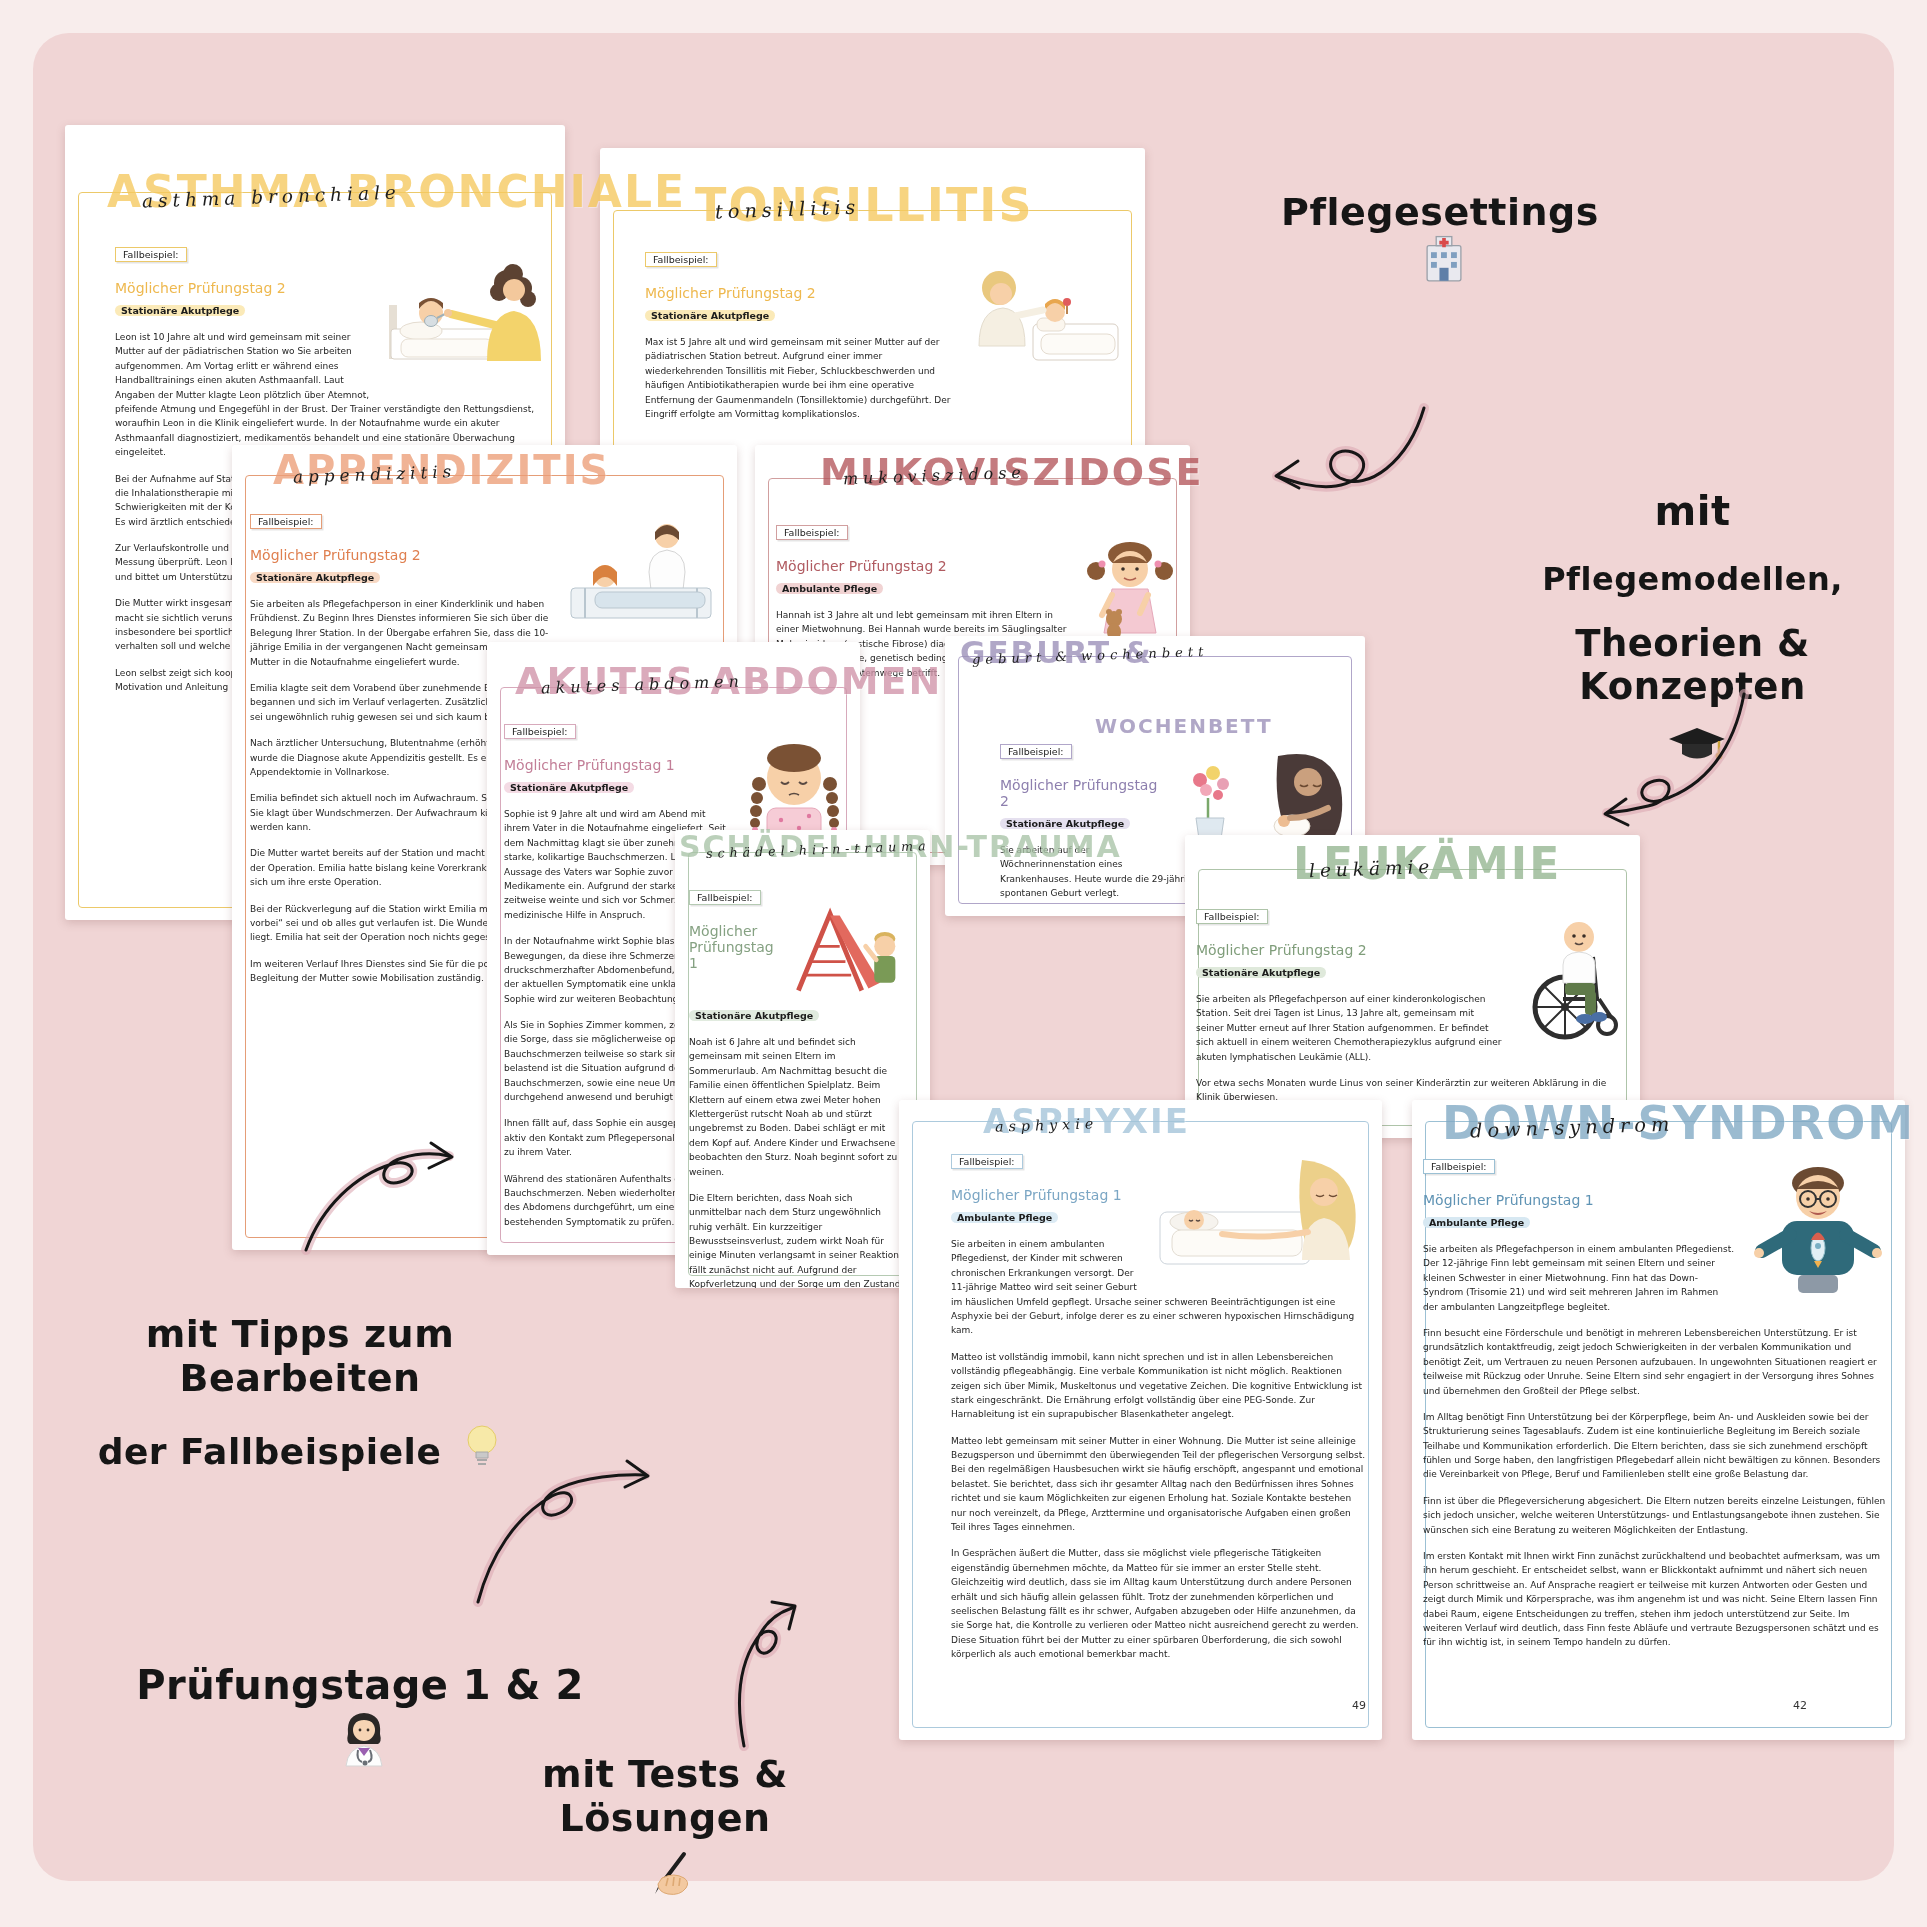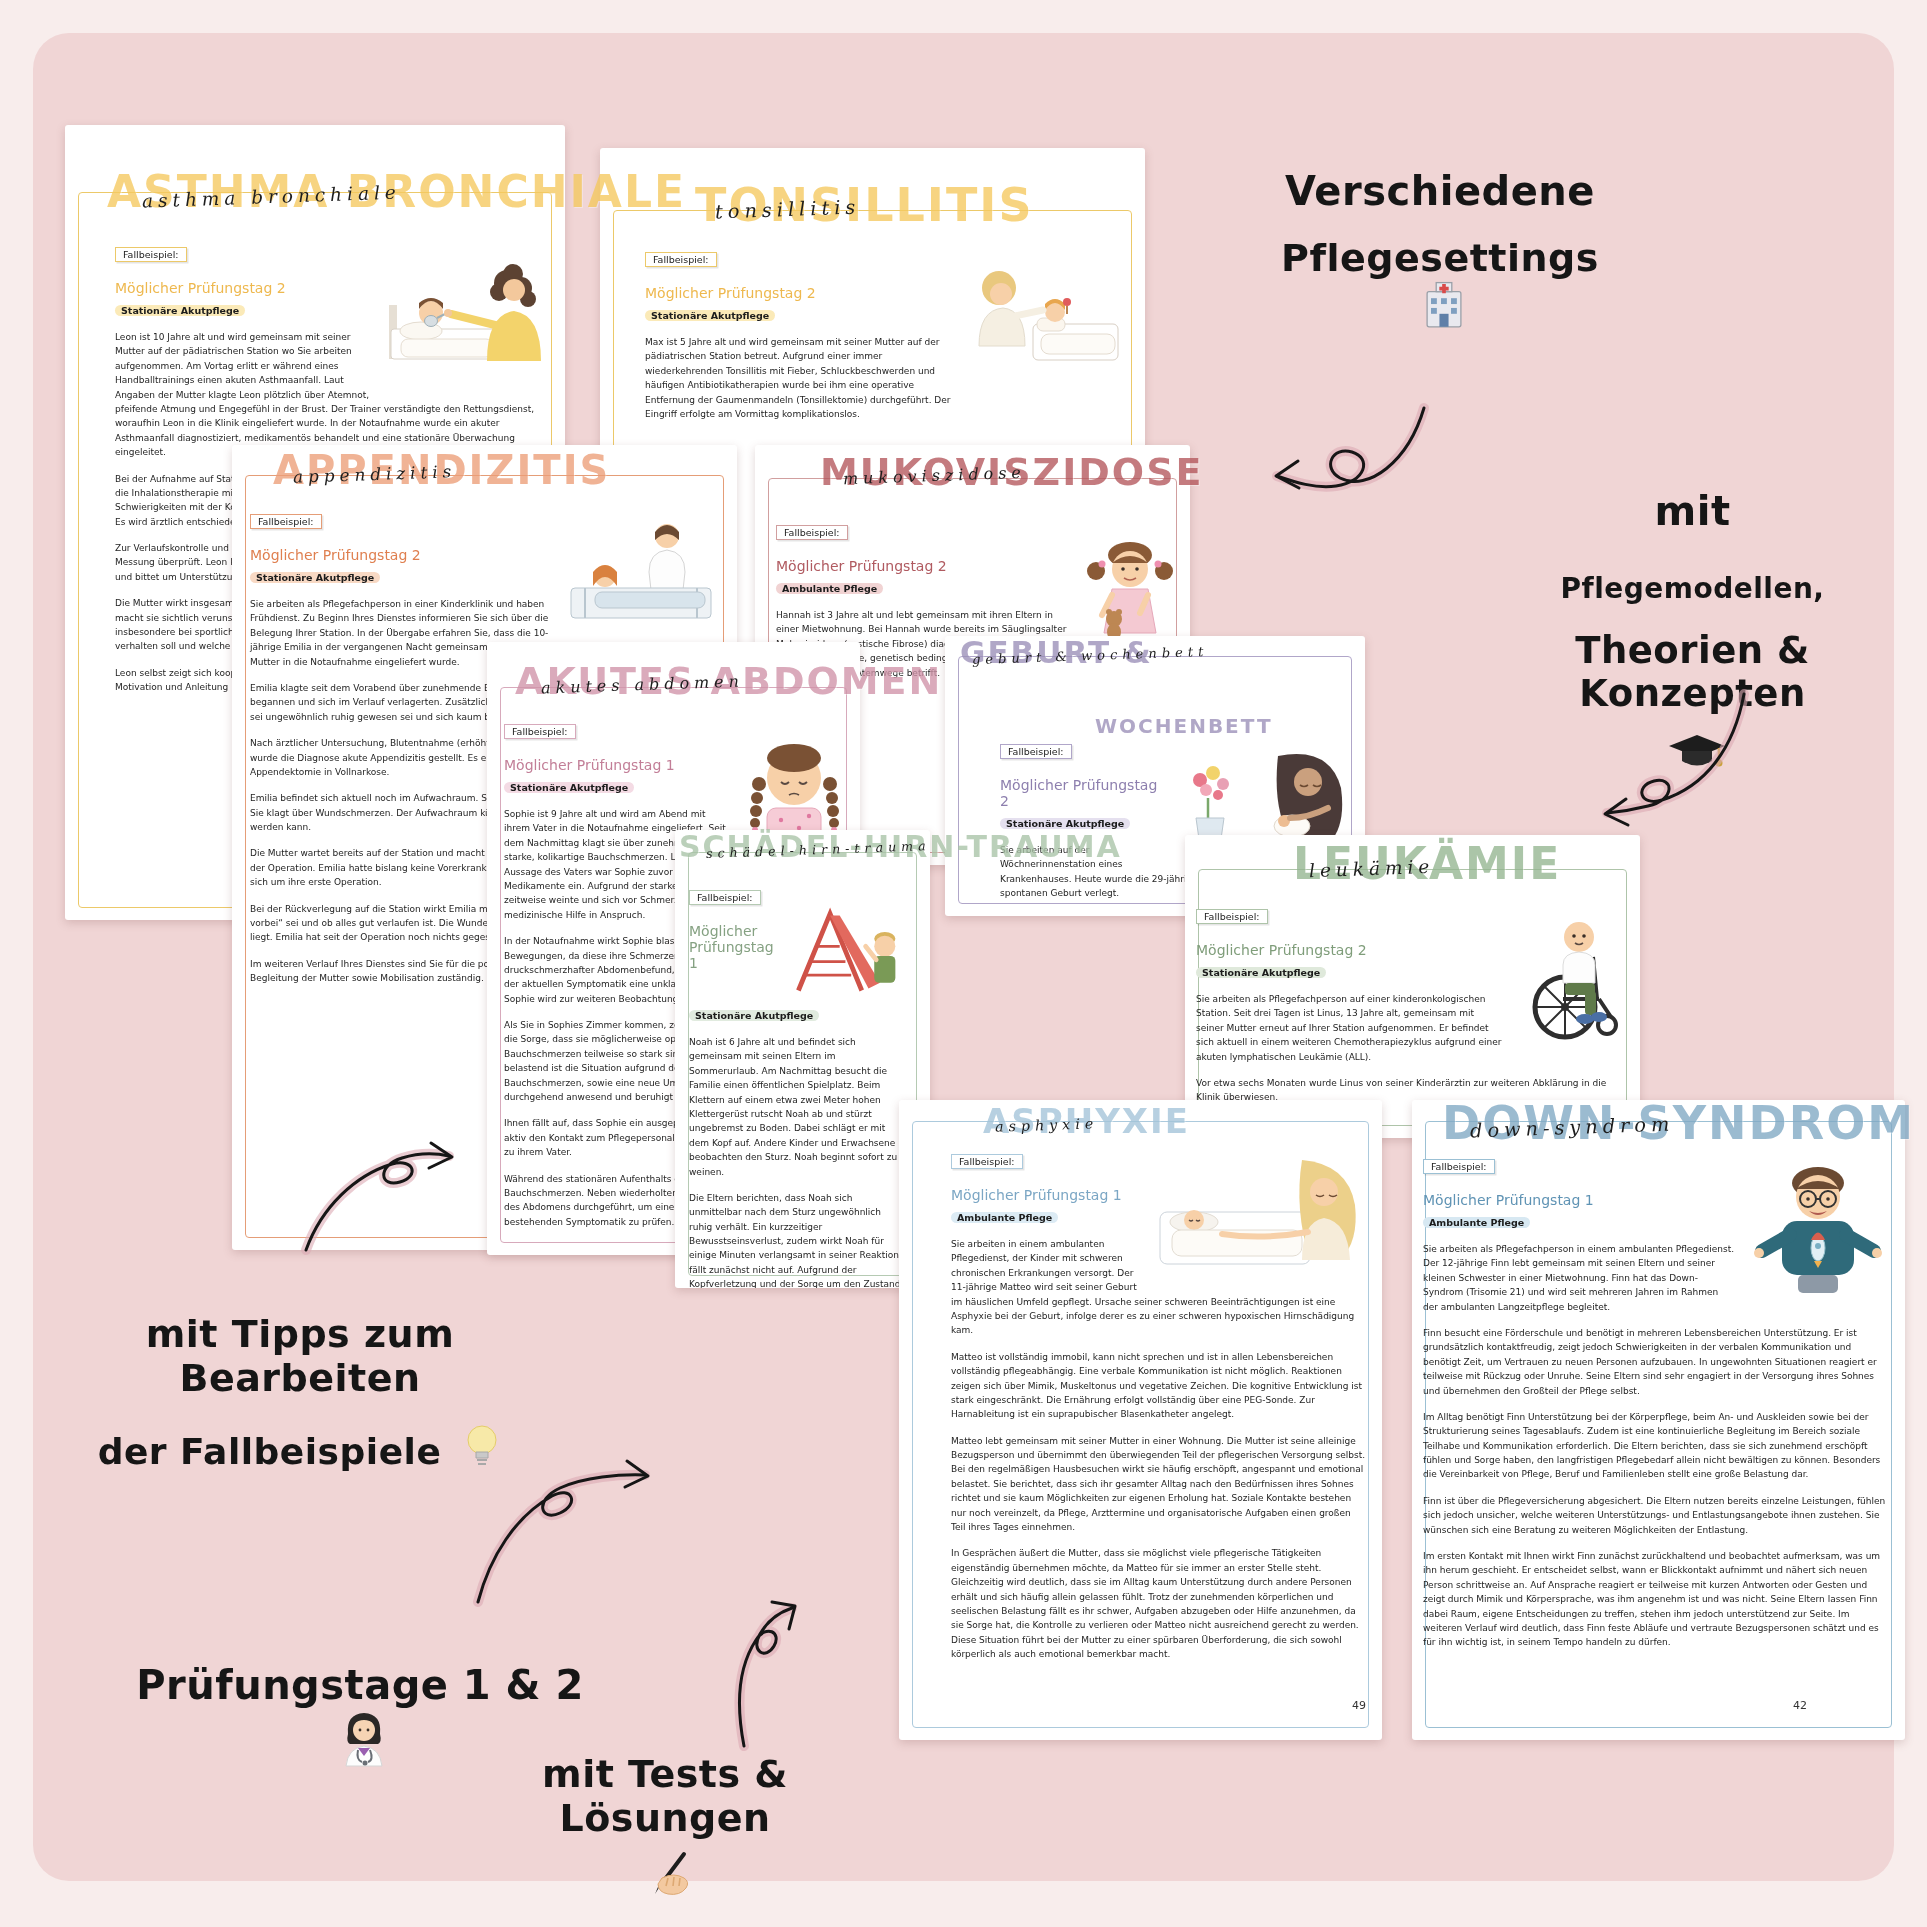--- a/index.html
+++ b/index.html
@@ -436,42 +436,41 @@
       <div class="pagenum" style="right:98px;bottom:28px">42</div>
     </div>
   </div>
   <div class="title" style="left:30px;top:0px;font-size:46px">
     <span class="bubble">DOWN-SYNDROM</span>
     <span class="script">down-syndrom</span>
   </div>
 </div>
 
 <div class="note" style="left:1245px;top:168px;width:390px">
-  <div class="note-line" style="font-size:40px">Verschiedene</div>
   <div class="note-line" style="font-size:38px;margin-top:22px">
     <span>Pflegesettings</span>
     <span class="icon">
       <svg width="52" height="52" viewBox="0 0 40 40">
         <rect x="7" y="9" width="26" height="27" rx="1.5" fill="#e9e9ef" stroke="#9aa0a8"></rect>
         <rect x="14" y="2" width="12" height="7" fill="#e9e9ef" stroke="#9aa0a8"></rect>
         <path d="M18.6,3 h2.8 v2.2 h2.2 v2.8 h-2.2 v2.2 h-2.8 v-2.2 h-2.2 v-2.8 h2.2 Z" fill="#d94a4a"></path>
         <rect x="10" y="14" width="4.5" height="4.5" fill="#7f9fc0"></rect>
           <rect x="17.7" y="14" width="4.5" height="4.5" fill="#7f9fc0"></rect>
           <rect x="25.4" y="14" width="4.5" height="4.5" fill="#7f9fc0"></rect>
         <rect x="10" y="21.5" width="4.5" height="4.5" fill="#7f9fc0"></rect>
           <rect x="25.4" y="21.5" width="4.5" height="4.5" fill="#7f9fc0"></rect>
         <rect x="16.5" y="26" width="7" height="10" fill="#5f7fa8"></rect>
       </svg>
     </span>
   </div>
 </div>
 
 <div class="note" style="left:1470px;top:488px;width:445px">
   <div class="note-line" style="font-size:40px">mit</div>
-  <div class="note-line" style="font-size:28px;margin-top:38px">Pflegemodellen,</div>
+  <div class="note-line" style="font-size:32px;margin-top:26px">Pflegemodellen,</div>
   <div class="note-line" style="font-size:37px;margin-top:24px">Theorien &amp; Konzepten</div>
   <div style="margin-top:18px">
     <span class="icon">
       <svg width="60" height="46" viewBox="0 0 60 46">
         <polygon points="30,2 58,13 30,24 2,13" fill="#1d1d1d"></polygon>
         <path d="M15,18 v10 q15,9 30,0 v-10" fill="#2b2b2b"></path>
         <path d="M52,15 v12" stroke="#caa23c" stroke-width="2.5"></path>
         <circle cx="52" cy="30" r="3.5" fill="#caa23c"></circle>
       </svg>
     </span>

